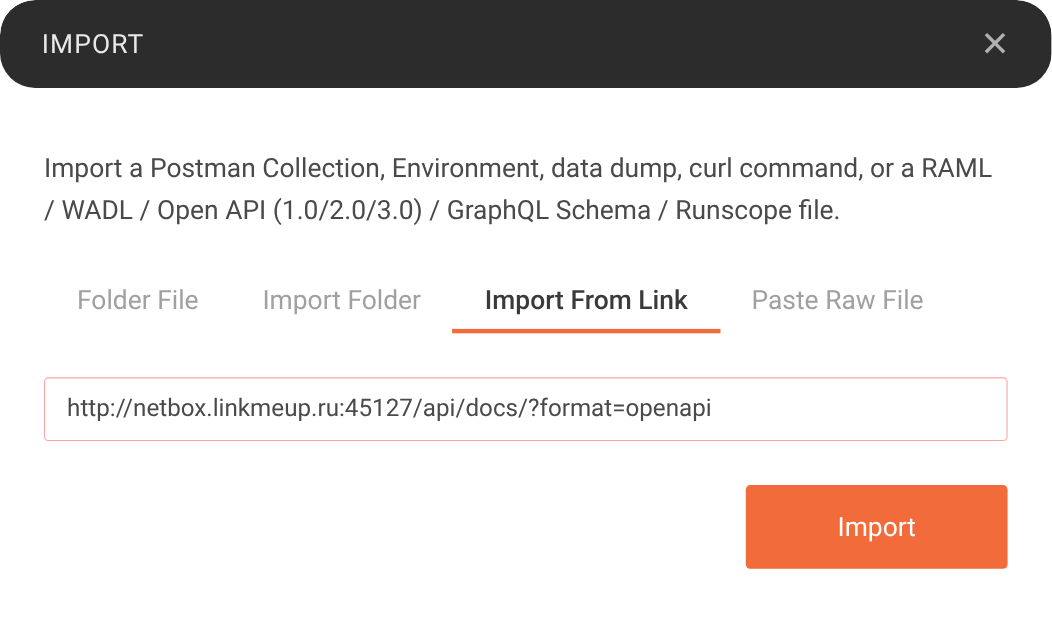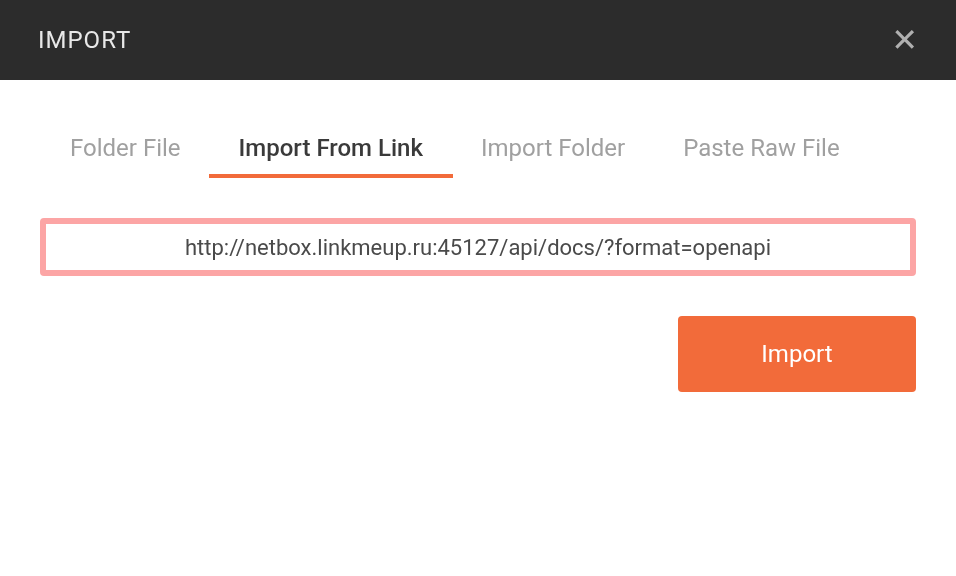--- a/index.html
+++ b/index.html
@@ -1,18 +1,19 @@
 <!DOCTYPE html>
 <html><head>
   <meta charset="utf-8">
   <style>
     * {
       margin: 0;
       padding: 0;
       box-sizing: border-box;
+      border-radius: 32px;
     }
     body {
       font-family: -apple-system, BlinkMacSystemFont, "Segoe UI", Roboto, "Helvetica Neue", Arial, sans-serif;
       background: #ffffff;
       width: 956px;
       height: 576px;
       overflow: hidden;
     }
     .header {
       background: #2c2c2c;
@@ -68,29 +69,28 @@
       position: absolute;
       bottom: 0;
       left: -30px;
       right: -30px;
       height: 4px;
       background: #f26b3a;
     }
     .url-input {
       width: 100%;
       height: 58px;
-      border: 6px solid #fca5a5;
+      border: 1px solid #fca5a5;
       border-radius: 4px;
       padding: 0 20px;
       font-size: 22px;
       color: #4a4a4a;
       font-family: inherit;
       outline: none;
       margin-bottom: 40px;
-      text-align: center;
     }
     .button-row {
       display: flex;
       justify-content: flex-end;
     }
     .import-button {
       background: #f26b3a;
       color: #ffffff;
       border: none;
       border-radius: 4px;
@@ -104,25 +104,26 @@
   </style>
 </head>
 <body>
 
 <div class="header">
   <span class="header-title">IMPORT</span>
   <span class="close-icon">✕</span>
 </div>
 
 <div class="content">
+  <p class="description">Import a Postman Collection, Environment, data dump, curl command, or a RAML / WADL / Open API (1.0/2.0/3.0) / GraphQL Schema / Runscope file.</p>
 
   <div class="tabs">
     <div class="tab">Folder File</div>
+    <div class="tab">Import Folder</div>
     <div class="tab active">Import From Link</div>
-    <div class="tab">Import Folder</div>
     <div class="tab">Paste Raw File</div>
   </div>
 
   <input type="text" class="url-input" value="http://netbox.linkmeup.ru:45127/api/docs/?format=openapi" style="">
 
   <div class="button-row">
     <button class="import-button">Import</button>
   </div>
 </div>
 

